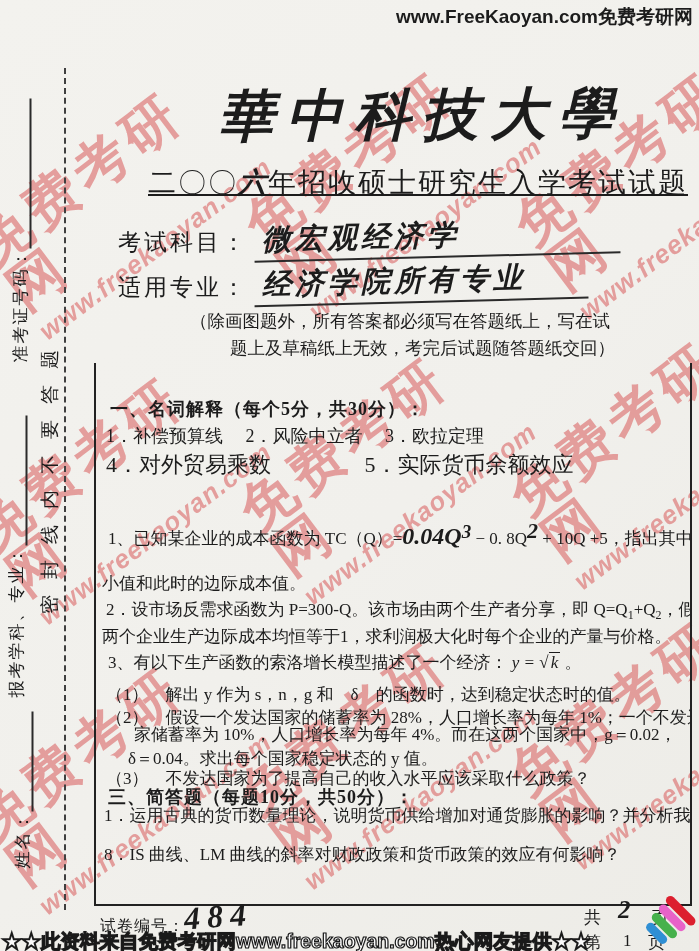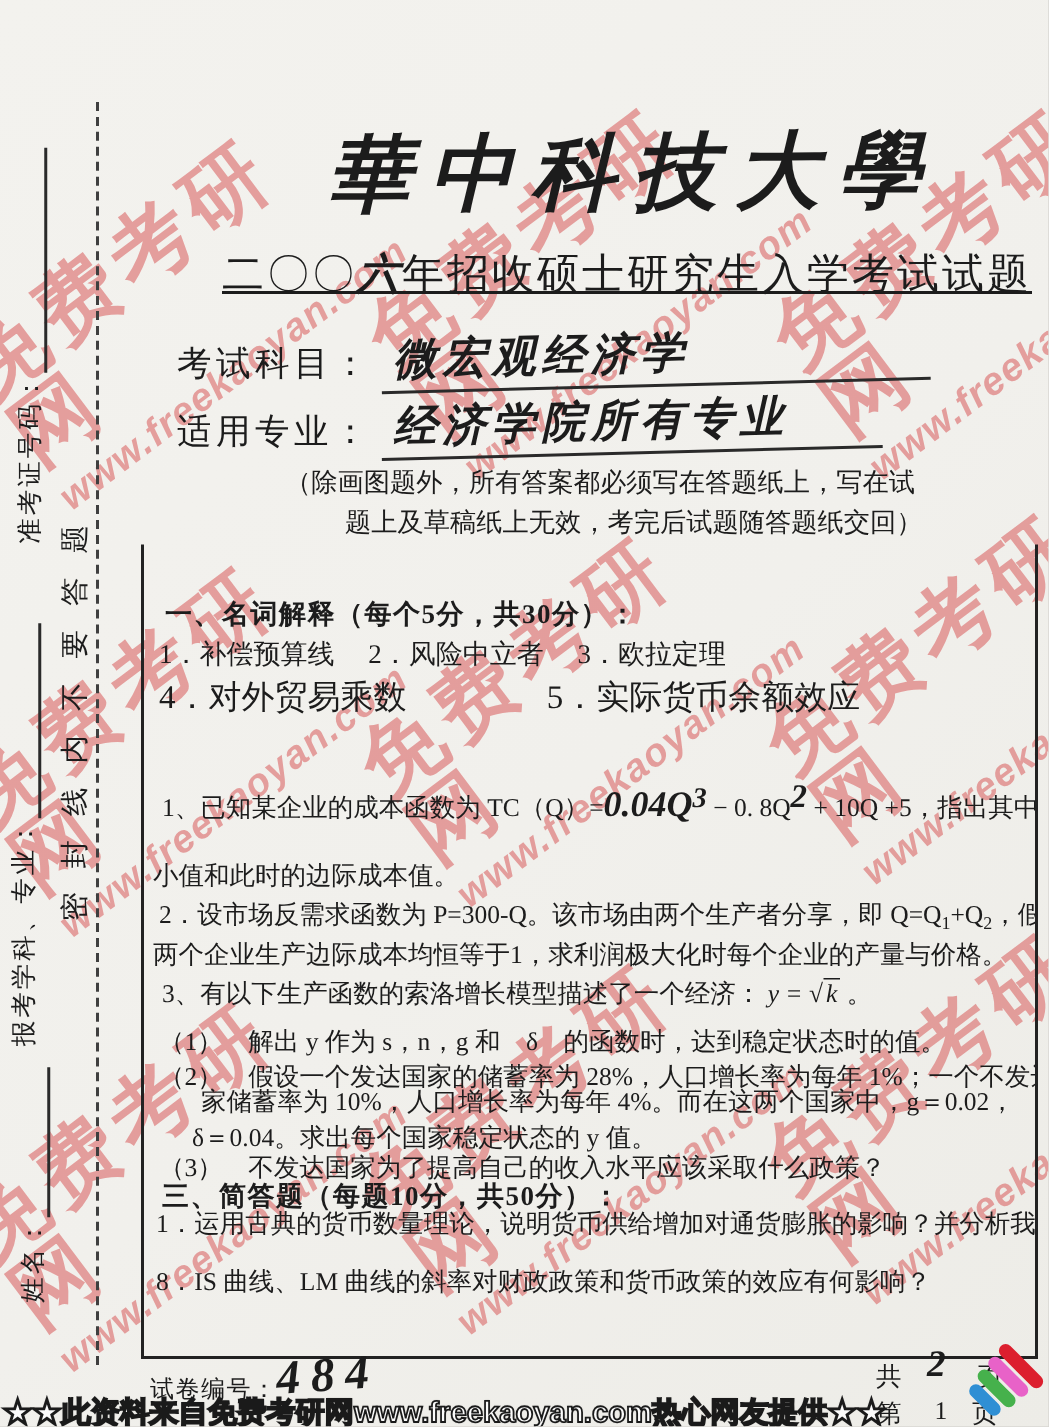--- a/index.html
+++ b/index.html
@@ -108,20 +108,21 @@
     <div class="wm w8">
         <span class="wm-big">免费考研网</span>
         <span class="wm-small">www.freekaoyan.com</span>
       </div>
     <div class="wm w9">
         <span class="wm-big">免费考研网</span>
         <span class="wm-small">www.freekaoyan.com</span>
       </div>
   </div>
 
+  <div class="site-header">www.FreeKaoyan.com免费考研网</div>
 
   <div class="dash-line"></div>
   <div class="rot seal lab">
     <span>密封线内不要答题</span>
   </div>
   <div class="rot lab lab1">
     <span>准考证号码：</span>
     <span class="uline" style="width:150px"></span>
   </div>
   <div class="rot lab lab2">

